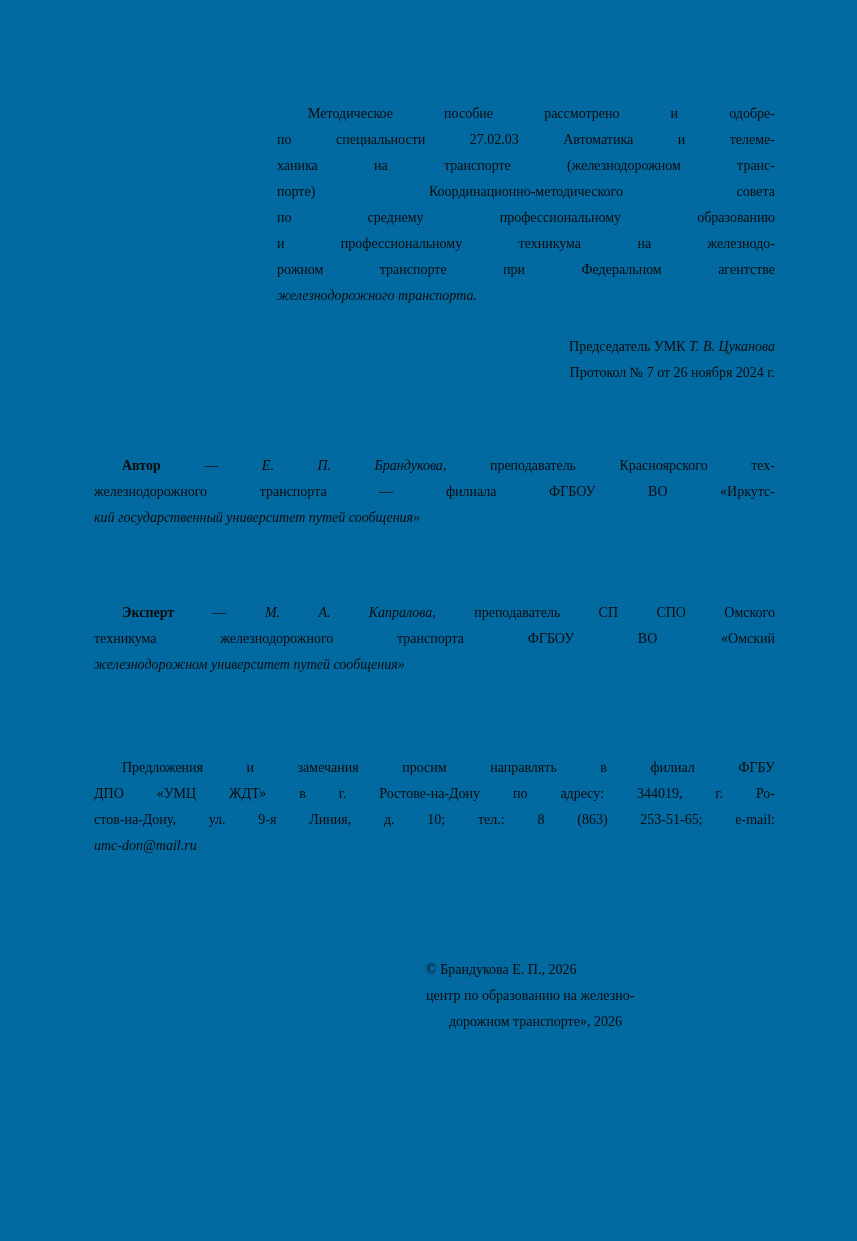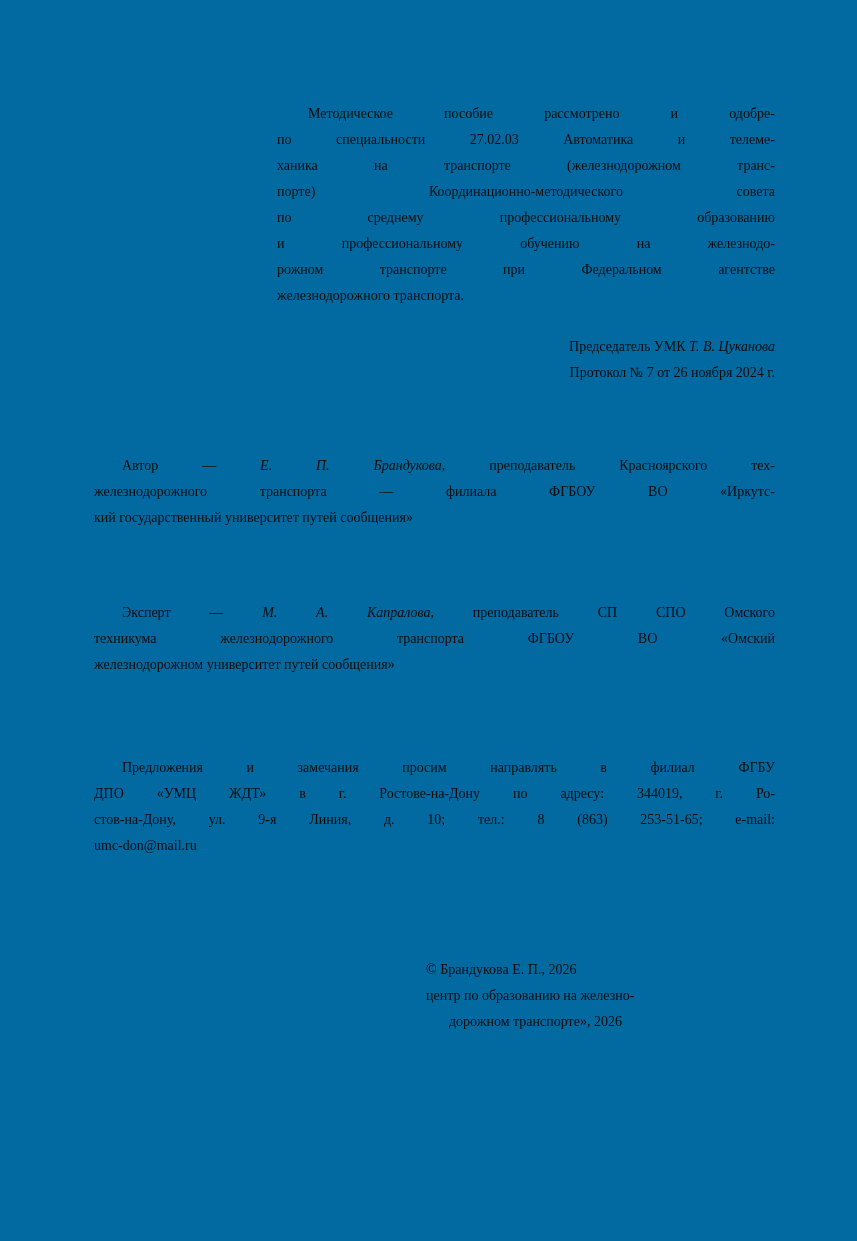--- a/index.html
+++ b/index.html
@@ -11,49 +11,49 @@
     font-family:"Liberation Serif","DejaVu Serif",serif;
     font-size:14px;
     line-height:26px;
     color:#0c0c0c;
     overflow:hidden;
   }
   .block{position:absolute;}
   .line{height:26px;}
   
   .para .line{text-align:justify;text-align-last:justify;}
-  .para .line:last-child{text-align:left;text-align-last:left;}
+  .para .line:last-child{text-align:left;text-align-last:left;font-style:italic;}
   .para .line:first-child{text-indent:var(--ind,28px);}
   
   .approval{left:277px;top:101px;width:498px;--ind:31px;}
   
   .sig{right:82px;top:334px;text-align:right;white-space:nowrap;}
   .sig .line{text-align:right;text-align-last:right;}
   .author{left:94px;top:453px;width:681px;--ind:28px;}
   .expert{left:94px;top:600px;width:681px;--ind:28px;}
   .contact{left:94px;top:755px;width:681px;--ind:28px;}
   
   .copy{left:402px;top:957px;width:380px;margin-left:24px;}
   .copy-item .line{padding-left:23px;text-align:left;}
   .copy-item .line:first-child{padding-left:0;}
-  .b{font-weight:normal;}
+  .b{font-weight:bold;}
   .i{font-style:italic;}
 </style>
 </head>
 <body>
 
 <div class="page">
 
   <div class="block para approval">
       <div class="line"><span class="">Методическое пособие рассмотрено и одобре-</span></div>
       <div class="line"><span class="">по специальности 27.02.03 Автоматика и телеме-</span></div>
       <div class="line"><span class="">ханика на транспорте (железнодорожном транс-</span></div>
       <div class="line"><span class="">порте) Координационно-методического совета</span></div>
       <div class="line"><span class="">по среднему профессиональному образованию</span></div>
-      <div class="line"><span class="">и профессиональному обучению на железнодо-</span></div>
+      <div class="line"><span class="">и профессиональному техникума на железнодо-</span></div>
       <div class="line"><span class="">рожном транспорте при Федеральном агентстве</span></div>
       <div class="line"><span class="">железнодорожного транспорта.</span></div>
     </div>
 
   <div class="block sig">
       <div class="line"><span class="">Председатель УМК </span><span class="i">Т. В. Цуканова</span></div>
       <div class="line"><span class="">Протокол № 7 от 26 ноября 2024 г.</span></div>
     </div>
 
   <div class="block para author">

